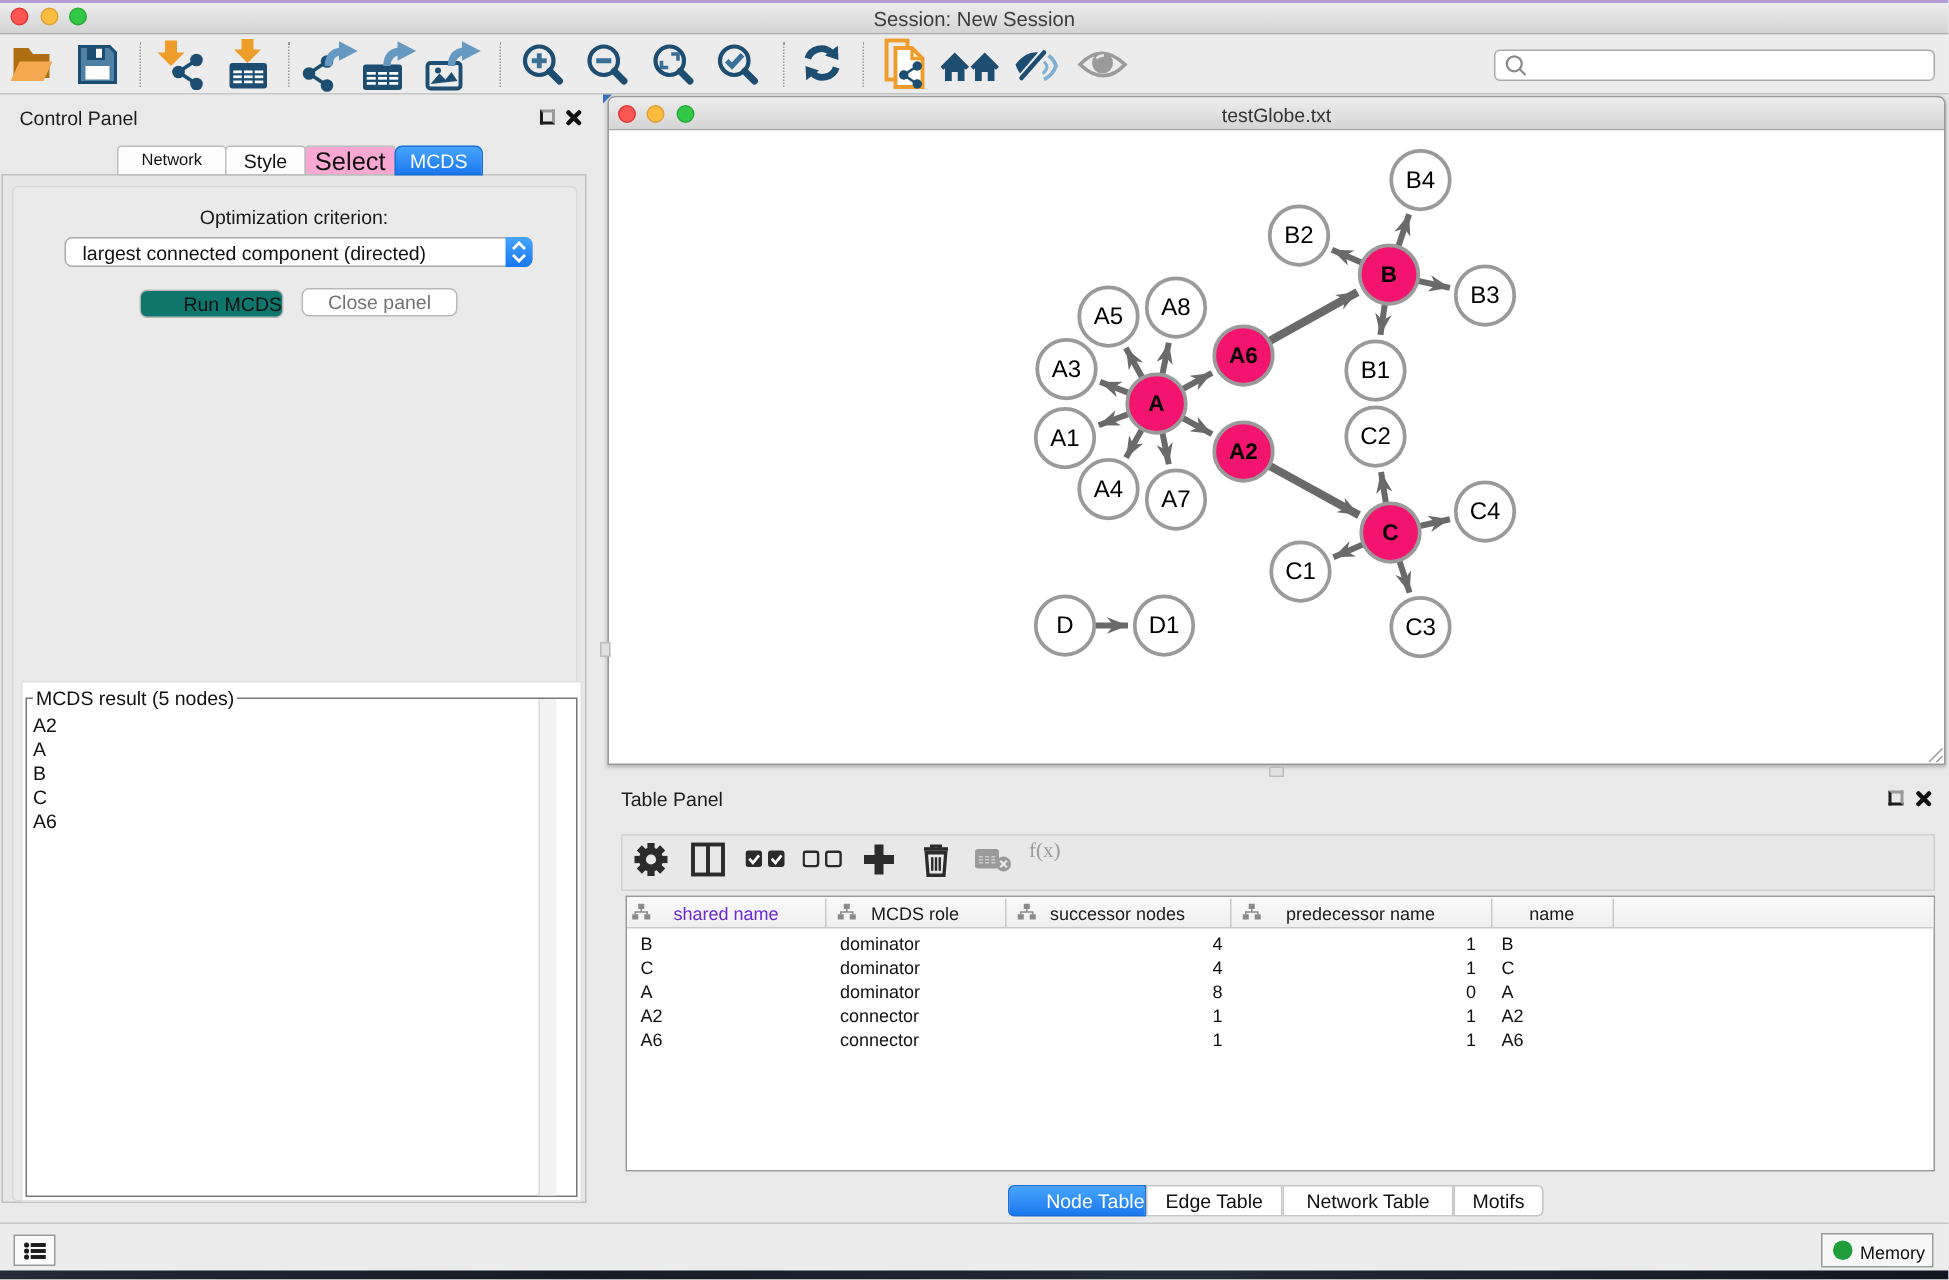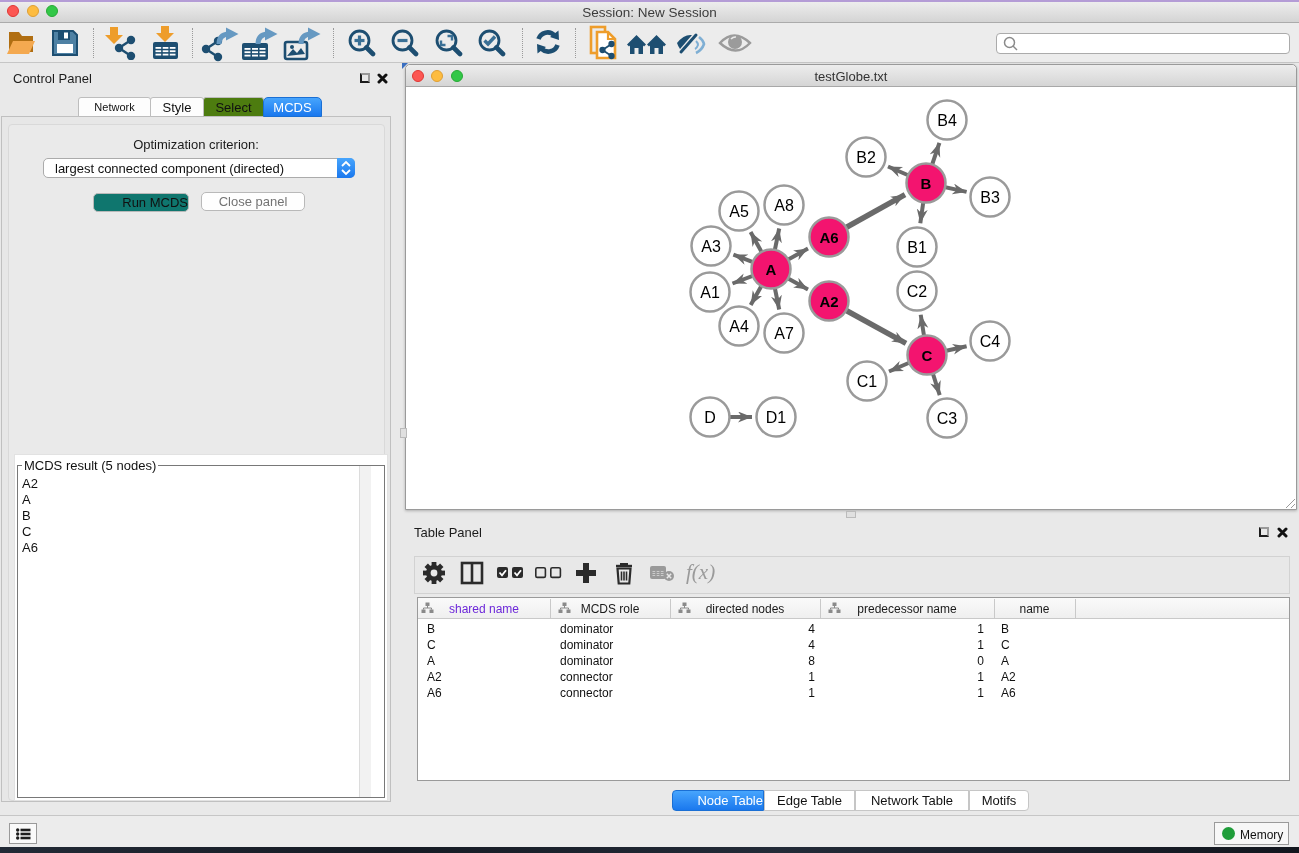--- a/index.html
+++ b/index.html
@@ -156,21 +156,21 @@
     <line x1="10" y1="10" x2="14" y2="14" stroke="#8a8a8a" stroke-width="1.5"></line>
   </svg>
 <div class="abs" style="left:13px;top:71px;font-size:13px;color:#1c1c1c">Control Panel</div>
 <div class="abs" style="left:360px;top:73px;width:10px;height:10px;border:2px solid #1c1c1c;border-top-color:#9a9a9a;border-right-color:#9a9a9a"></div>
 <svg class="abs" style="left:377px;top:73px" width="11" height="11">
     <path d="M2,2 L9,9 M9,2 L2,9" stroke="#111" stroke-width="3" stroke-linecap="round"></path>
   </svg>
 <div class="abs" style="left:1px;top:116px;width:390px;height:686px;background:#e7e7e7;border:1px solid #c0c0c0"></div>
 <div class="abs" style="left:78px;top:97px;width:73px;height:20px;background:#fdfdfd;color:#111;border:1px solid #bdbdbd;border-radius:3px 3px 0 0;font-size:11px;text-align:center;line-height:19px">Network</div>
 <div class="abs" style="left:150px;top:97px;width:54px;height:20px;background:#fdfdfd;color:#111;border:1px solid #bdbdbd;border-radius:3px 3px 0 0;font-size:13px;text-align:center;line-height:19px">Style</div>
-<div class="abs" style="left:203px;top:97px;width:61px;height:20px;background:#4d7c0f;color:#111;border:1px solid #bdbdbd;border-radius:3px 3px 0 0;font-size:13px;text-align:center;line-height:19px">Select</div>
+<div class="abs" style="left:203px;top:97px;width:61px;height:20px;background:#f9a8d4;color:#111;border:1px solid #bdbdbd;border-radius:3px 3px 0 0;font-size:17px;text-align:center;line-height:19px">Select</div>
 <div class="abs" style="left:263px;top:97px;width:59px;height:20px;background:linear-gradient(#47a5fd,#1a78ee);color:#fff;border:1px solid #1a6fd4;border-radius:5px 5px 0 0;font-size:13px;text-align:center;line-height:19px">MCDS</div>
 <div class="abs" style="left:8px;top:124px;width:377px;height:677px;background:#eaeaea;border:1px solid #d9d9d9;border-radius:4px"></div>
 <div class="abs" style="left:0;top:137px;width:392px;text-align:center;font-size:13px;color:#1a1a1a">Optimization criterion:</div>
 <div class="abs" style="left:43px;top:158px;width:312px;height:20px;background:#fff;border:1px solid #ababab;border-radius:5px"></div>
 <div class="abs" style="left:55px;top:161px;font-size:13px;color:#111">largest connected component (directed)</div>
 <div class="abs" style="left:337px;top:158px;width:18px;height:20px;background:linear-gradient(#47a5fd,#1a78ee);border-radius:0 5px 5px 0"></div>
 <svg class="abs" style="left:340px;top:160px" width="12" height="16">
     <path d="M2,6 L6,2 L10,6" fill="none" stroke="#fff" stroke-width="1.8"></path>
     <path d="M2,10 L6,14 L10,10" fill="none" stroke="#fff" stroke-width="1.8"></path>
   </svg>
@@ -325,40 +325,40 @@
     <rect x="3.5" y="12.0" width="2.7" height="0.5" fill="#fff"></rect>
     <rect x="7.7" y="8.0" width="2.7" height="0.5" fill="#fff"></rect>
     <rect x="7.7" y="10.0" width="2.7" height="0.5" fill="#fff"></rect>
     <rect x="7.7" y="12.0" width="2.7" height="0.5" fill="#fff"></rect>
     <rect x="11.8" y="8.0" width="2.7" height="0.5" fill="#fff"></rect>
     <rect x="11.8" y="10.0" width="2.7" height="0.5" fill="#fff"></rect>
     <rect x="11.8" y="12.0" width="2.7" height="0.5" fill="#fff"></rect>
     <circle cx="20" cy="13" r="5" fill="#9a9a9a"></circle>
     <path d="M17.8,10.8 l4.4,4.4 M22.2,10.8 l-4.4,4.4" stroke="#e9e9e9" stroke-width="1.5"></path>
   </svg>
-<div style="position:absolute;left:686px;top:560px;font-family:'Liberation Serif',serif;font-style:italic;font-size:21px;color:#9a9a9a">f(x)</div>
+<div style="position:absolute;left:686px;top:560px;font-family:'Liberation Serif',serif;font-size:14px;color:#9a9a9a">f(x)</div>
 <div class="abs" style="left:417px;top:597px;width:873px;height:184px;background:#fff;border:1px solid #9a9a9a"></div>
 <div class="abs" style="left:418px;top:598px;width:871px;height:21px;background:linear-gradient(#fafafa,#efefef);border-bottom:1px solid #c9c9c9"></div>
 <div class="abs" style="left:418px;top:602px;width:132px;text-align:center;font-size:12px;color:#6d28d9">shared name</div>
 <svg style="position:absolute;left:421px;top:602px" width="13" height="12">
     <rect x="4.5" y="0.5" width="4" height="3.5" fill="#8a8a8a"></rect>
     <rect x="0.5" y="7.5" width="4" height="3.5" fill="#8a8a8a"></rect>
     <rect x="8.5" y="7.5" width="4" height="3.5" fill="#8a8a8a"></rect>
     <path d="M6.5,4 v2 M2.5,7.5 v-1.5 h8 v1.5" fill="none" stroke="#8a8a8a" stroke-width="1"></path>
   </svg>
 <div class="abs" style="left:550px;top:599px;width:0;height:19px;border-left:1px solid #c9c9c9"></div>
 <div class="abs" style="left:550px;top:602px;width:120px;text-align:center;font-size:12px;color:#1a1a1a">MCDS role</div>
 <svg style="position:absolute;left:558px;top:602px" width="13" height="12">
     <rect x="4.5" y="0.5" width="4" height="3.5" fill="#8a8a8a"></rect>
     <rect x="0.5" y="7.5" width="4" height="3.5" fill="#8a8a8a"></rect>
     <rect x="8.5" y="7.5" width="4" height="3.5" fill="#8a8a8a"></rect>
     <path d="M6.5,4 v2 M2.5,7.5 v-1.5 h8 v1.5" fill="none" stroke="#8a8a8a" stroke-width="1"></path>
   </svg>
 <div class="abs" style="left:670px;top:599px;width:0;height:19px;border-left:1px solid #c9c9c9"></div>
-<div class="abs" style="left:670px;top:602px;width:150px;text-align:center;font-size:12px;color:#1a1a1a">directed nodes</div>
+<div class="abs" style="left:670px;top:602px;width:150px;text-align:center;font-size:12px;color:#1a1a1a">successor nodes</div>
 <svg style="position:absolute;left:678px;top:602px" width="13" height="12">
     <rect x="4.5" y="0.5" width="4" height="3.5" fill="#8a8a8a"></rect>
     <rect x="0.5" y="7.5" width="4" height="3.5" fill="#8a8a8a"></rect>
     <rect x="8.5" y="7.5" width="4" height="3.5" fill="#8a8a8a"></rect>
     <path d="M6.5,4 v2 M2.5,7.5 v-1.5 h8 v1.5" fill="none" stroke="#8a8a8a" stroke-width="1"></path>
   </svg>
 <div class="abs" style="left:820px;top:599px;width:0;height:19px;border-left:1px solid #c9c9c9"></div>
 <div class="abs" style="left:820px;top:602px;width:174px;text-align:center;font-size:12px;color:#1a1a1a">predecessor name</div>
 <svg style="position:absolute;left:828px;top:602px" width="13" height="12">
     <rect x="4.5" y="0.5" width="4" height="3.5" fill="#8a8a8a"></rect>

